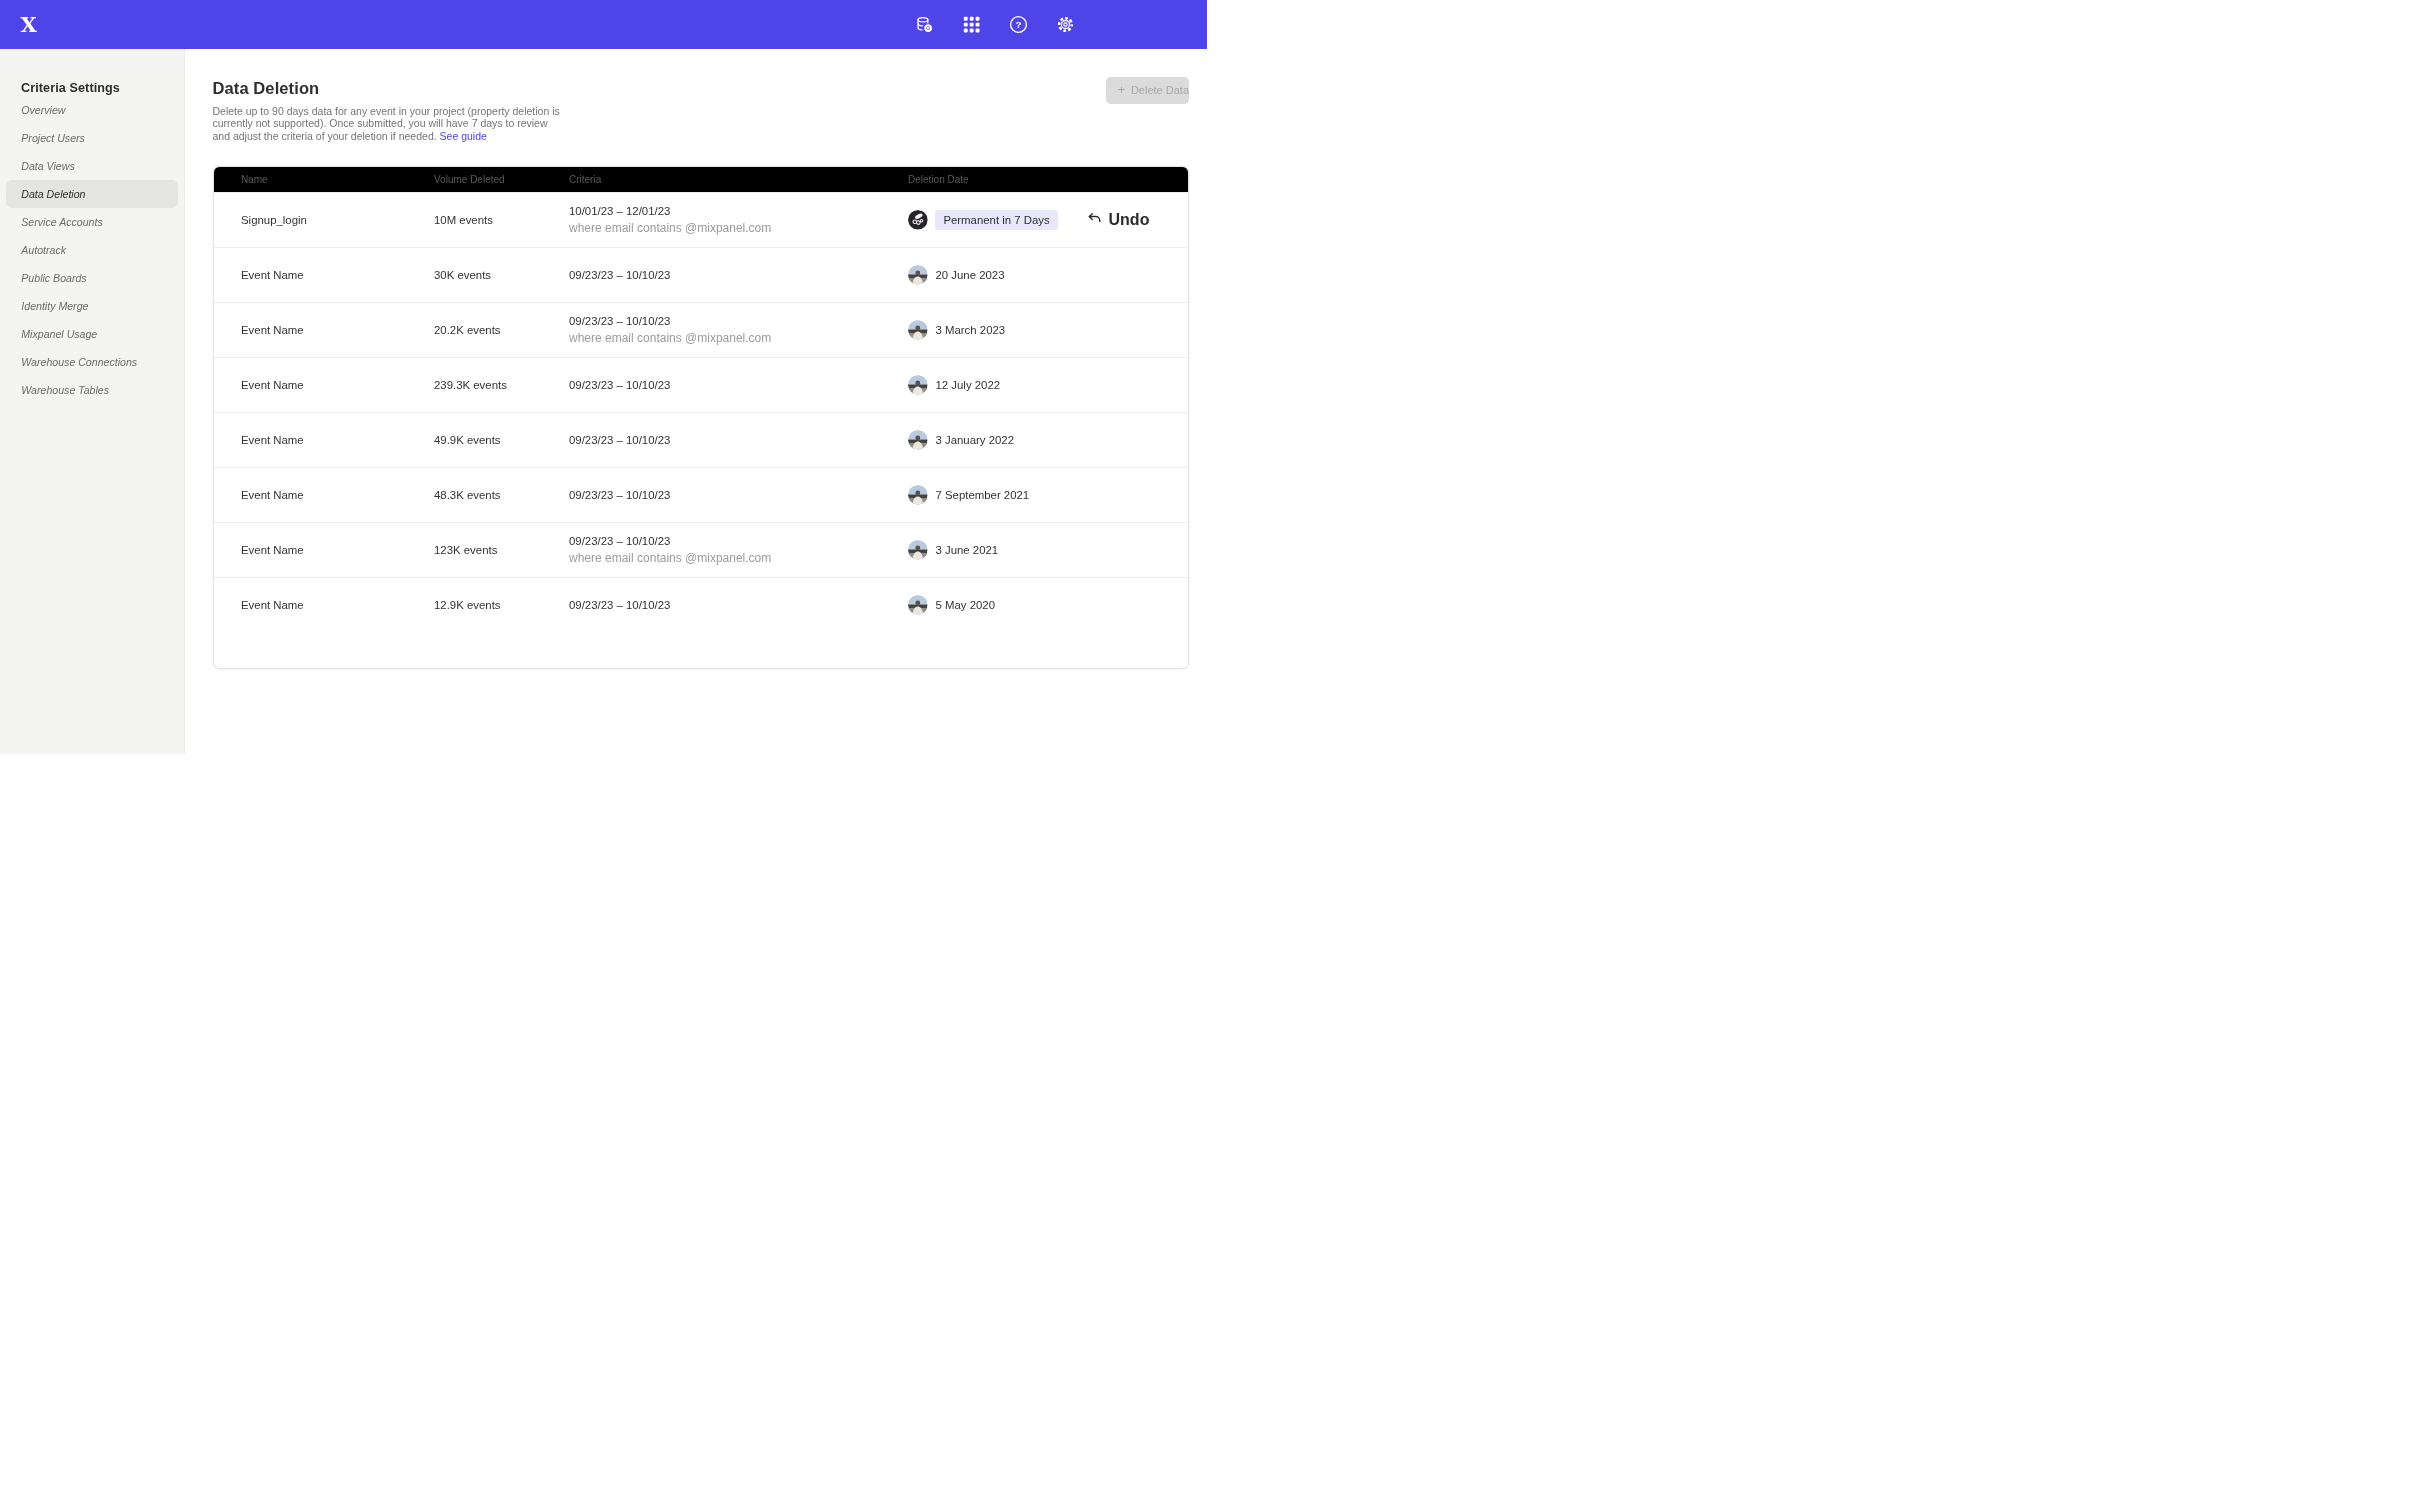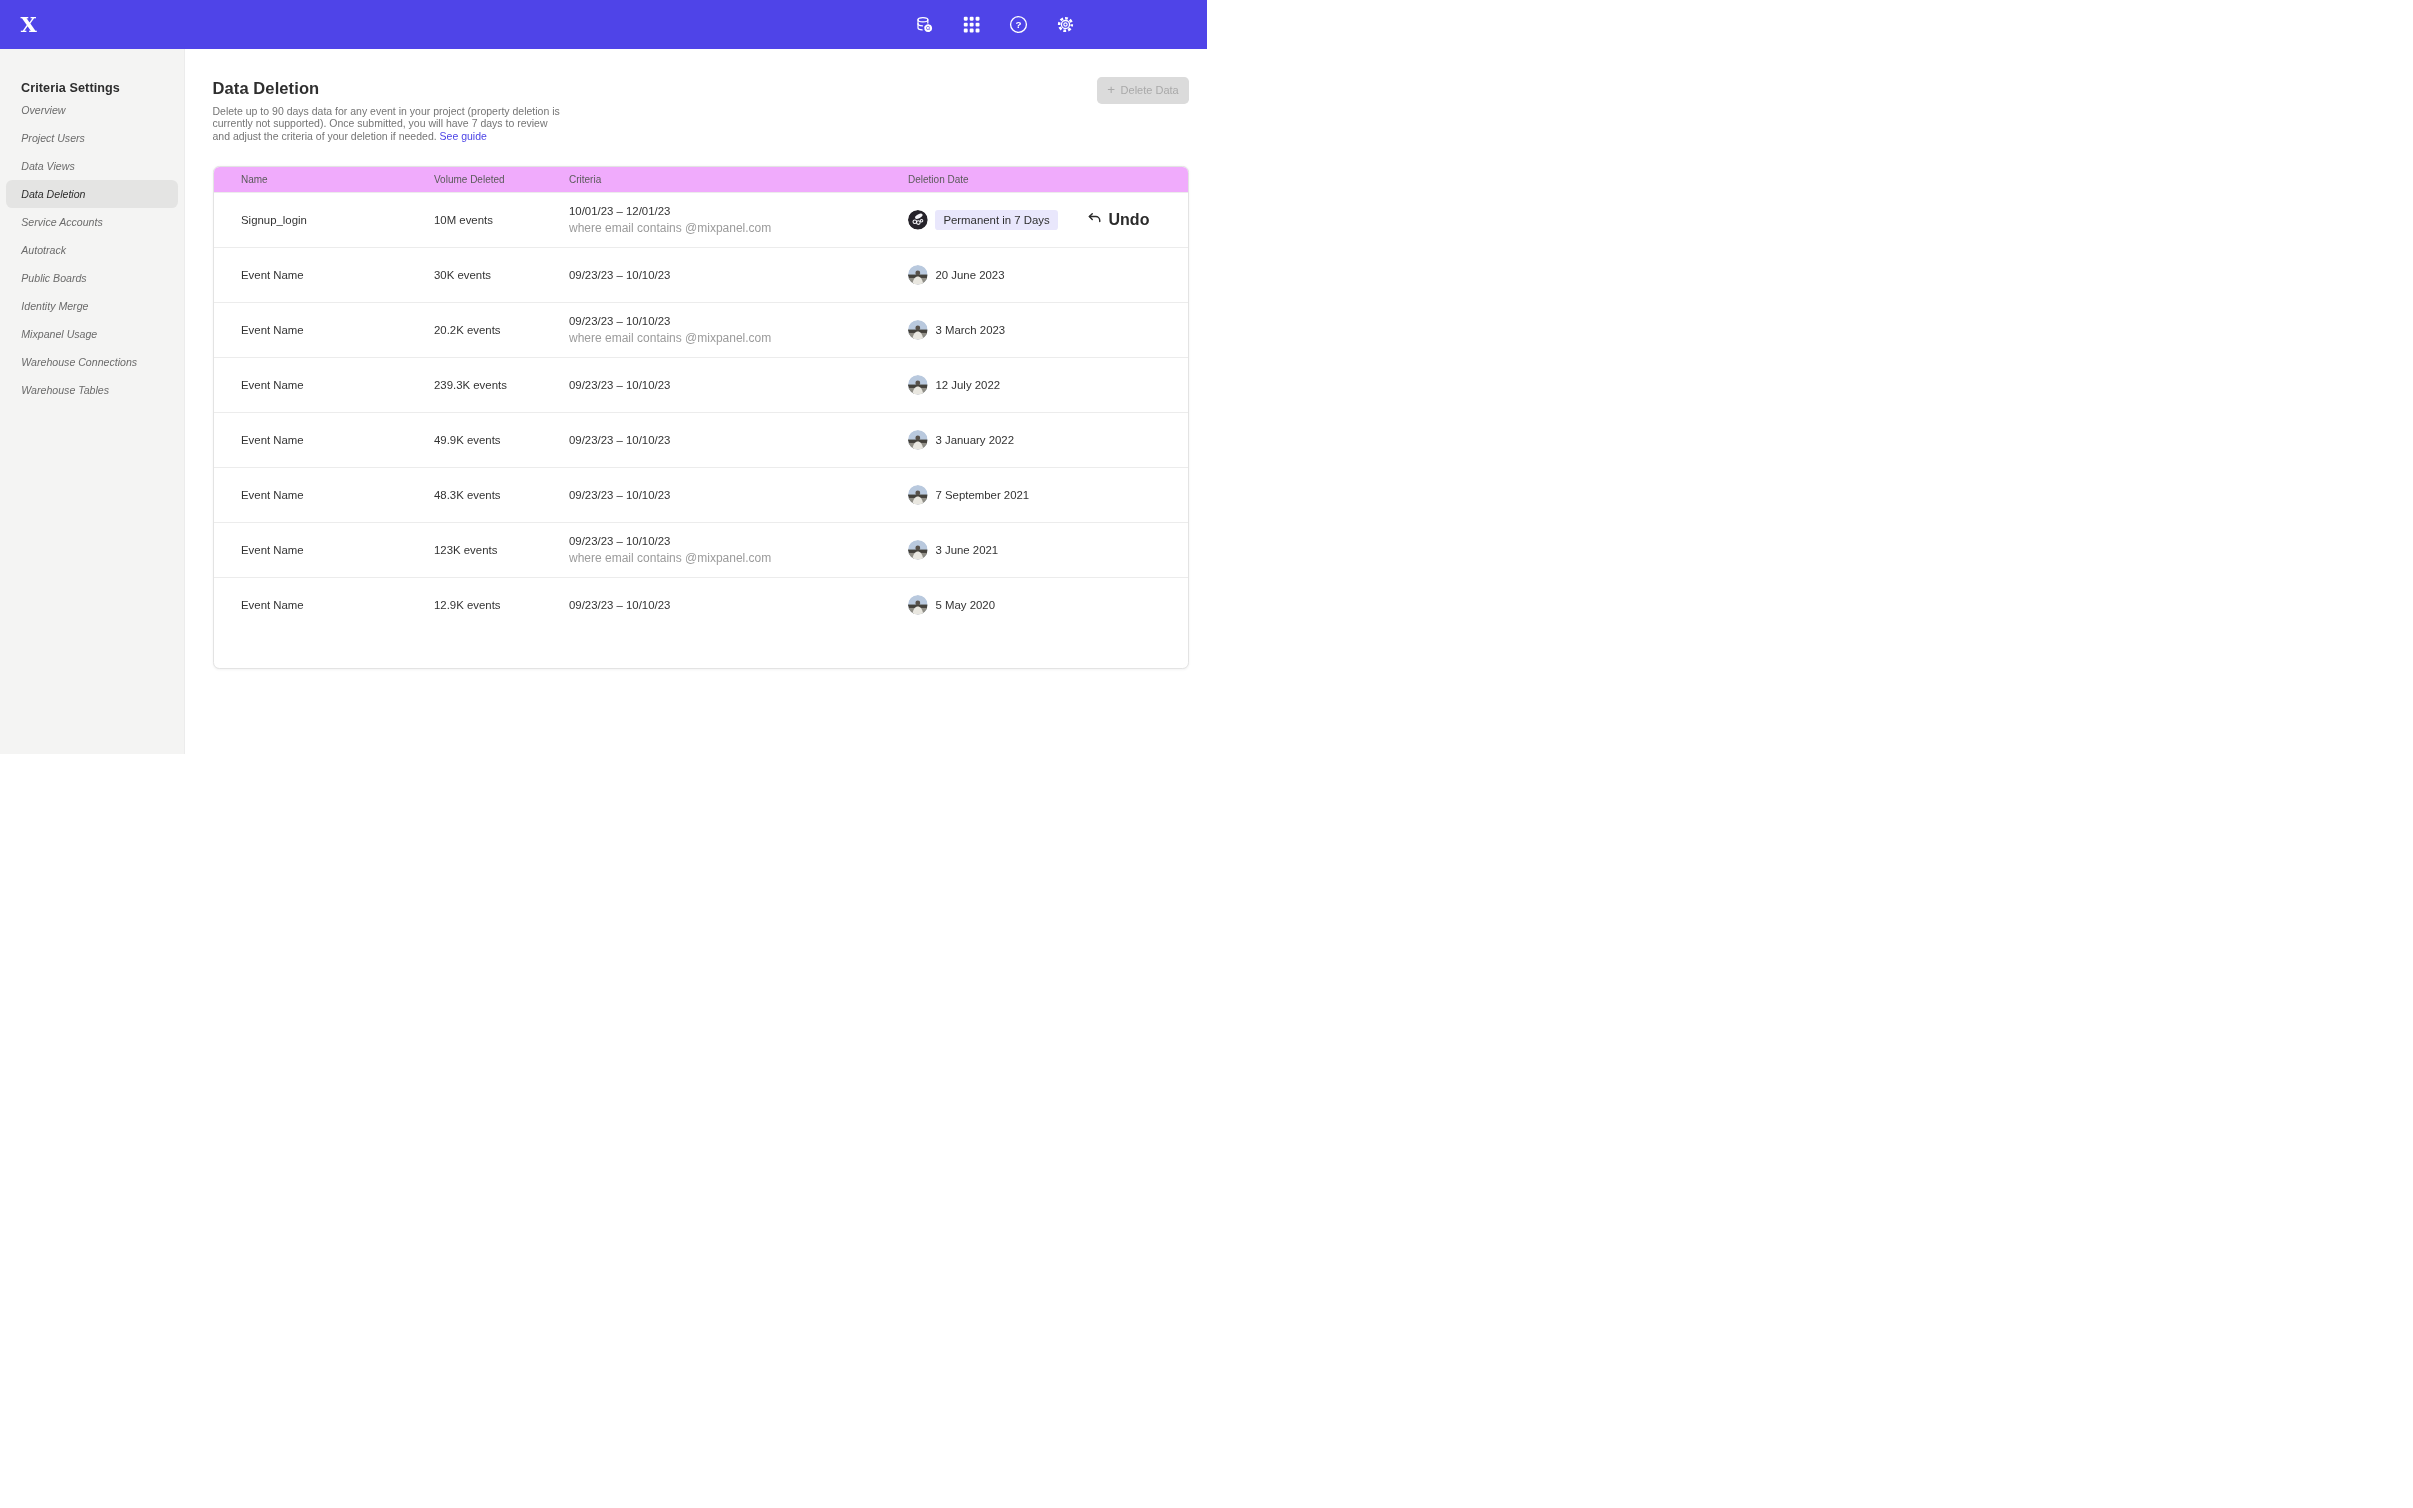--- a/index.html
+++ b/index.html
@@ -52,44 +52,44 @@
   .main {
     position:absolute; top:49px; left:185px; right:0; bottom:0;
     background:#ffffff; padding:30px 18px 0 27.5px;
   }
   .page-title { font-size:16.5px; font-weight:bold; color:#2f2f2f; letter-spacing:0.1px; }
   .page-desc {
     margin-top:7px; width:354px; font-size:10.5px; line-height:12.3px; color:#757575;
   }
   .page-desc a { color:#4b43e6; text-decoration:none; cursor:pointer; }
   .delete-btn {
-    position:absolute; top:27.5px; right:18px; width:92px; height:27px;
+    position:absolute; top:27.5px; right:18px; width:83px; height:27px;
     background:#dbdbdb; color:#a9a9a9; border:none; border-radius:4.7px;
     font-family:"Liberation Sans", sans-serif; font-size:11px;
-    display:flex; align-items:center; justify-content:center; gap:5.5px;
+    display:flex; align-items:center; justify-content:flex-end; gap:5.5px;
     cursor:default;
   }
   .plus-glyph::before { content:"+"; font-size:13.4px; line-height:1; }
 
   
   .card {
     margin-top:24px; height:503px; background:#ffffff;
     border:0.8px solid #e3e3e3; border-radius:6.3px;
     box-shadow:0 0.8px 2.4px rgba(0,0,0,.05); overflow:hidden;
   }
   .results-bar {
     height:35px; display:flex; align-items:center; padding-left:20.4px;
     font-size:10.2px; color:#404040;
   }
   .grid-cols {
     display:grid; grid-template-columns:193px 135px 339px 1fr;
     padding-left:27.5px; align-items:center;
   }
   .thead {
-    height:25px; background:#f0abfc; font-size:10px; color:#5a5a5a;
+    height:25px; background:#000000; font-size:10px; color:#5a5a5a;
   }
   .trow { height:55px; border-top:0.8px solid #ececec; font-size:11.4px; color:#333333; }
   .trow:first-of-type { border-top:none; }
   .c { overflow:hidden; }
   .c-crit { display:flex; flex-direction:column; justify-content:center; }
   .crit-sub { font-size:12px; color:#9b9b9b; margin-top:3.9px; }
   .crit-sub:empty { display:none; }
   .c-date { display:flex; align-items:center; gap:7.9px; }
   .avatar {
     width:19.6px; height:19.6px; border-radius:50%; flex:0 0 auto; overflow:hidden;

